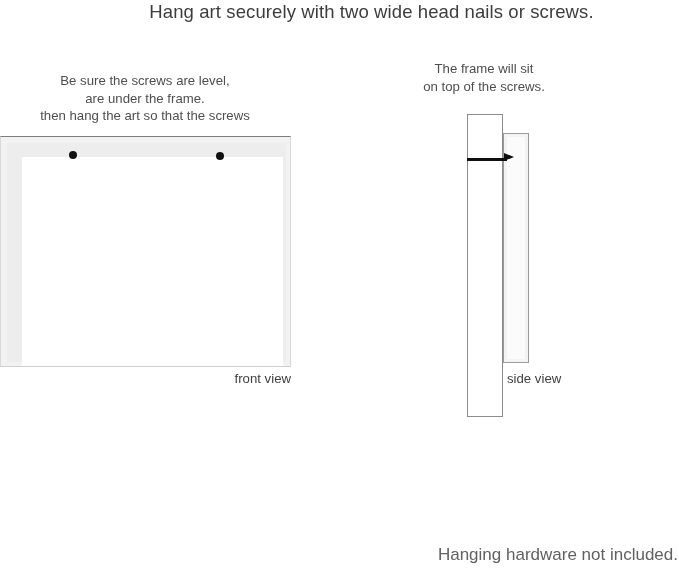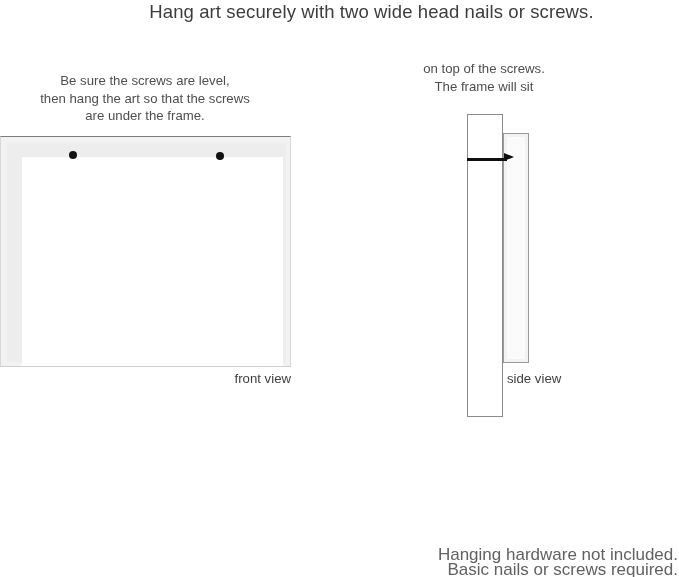--- a/index.html
+++ b/index.html
@@ -194,27 +194,27 @@
   }
   .footer-line { display: block; white-space: nowrap; }
 </style>
 </head>
 <body>
 
 <div id="headline">Hang art securely with two wide head nails or screws.</div>
 
 <div id="caption-left" class="caption">
   <span class="caption-line">Be sure the screws are level,</span>
+  <span class="caption-line">are under the frame.</span>
   <span class="caption-line">then hang the art so that the screws</span>
-  <span class="caption-line">are under the frame.</span>
 </div>
 
 <div id="caption-right" class="caption">
+  <span class="caption-line">The frame will sit</span>
   <span class="caption-line">on top of the screws.</span>
-  <span class="caption-line">The frame will sit</span>
 </div>
 
 <div id="front-view">
   <div id="front-frame-outer">
     <div id="front-frame-mat">
       <div id="front-art-area"></div>
     </div>
   </div>
 </div>
 <div class="screw-dot" id="screw-dot-left"></div>
@@ -227,14 +227,13 @@
   <div id="side-frame"></div>
   <div id="side-frame-core"></div>
   <div id="side-screw-shank"></div>
   <div id="side-screw-head"></div>
 </div>
 
 <div id="side-view-label" class="view-label">side view</div>
 
 <div id="footer-note">
   <span class="footer-line">Hanging hardware not included.</span>
-  <span class="footer-line">Basic nails or screws required.</span>
 </div>
 
 </body></html>

